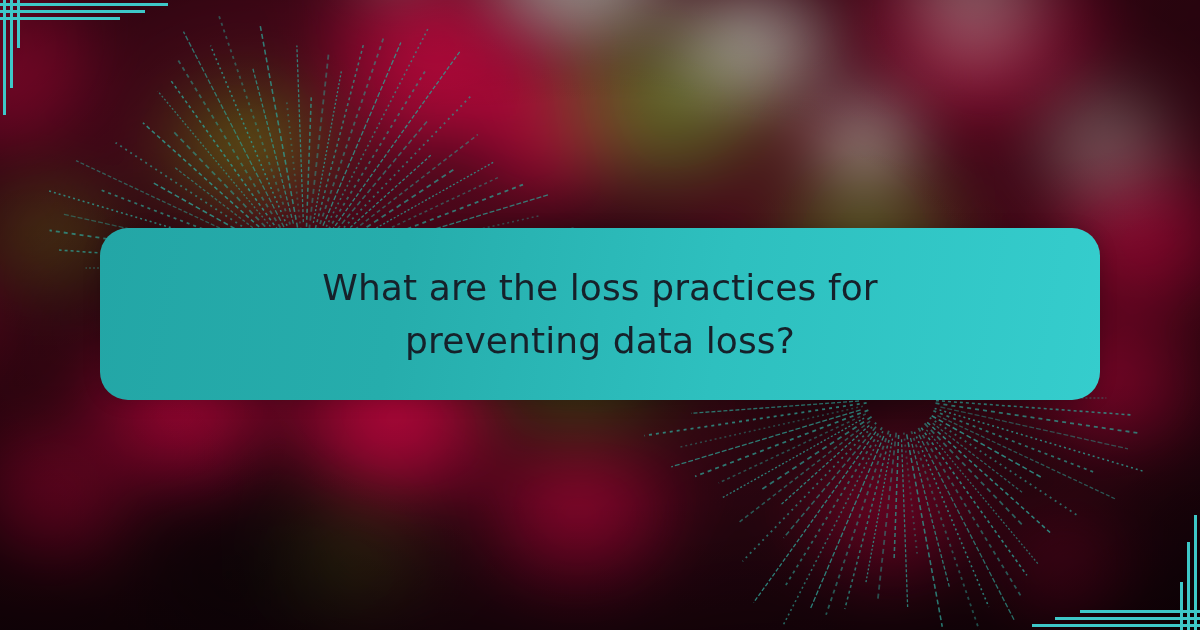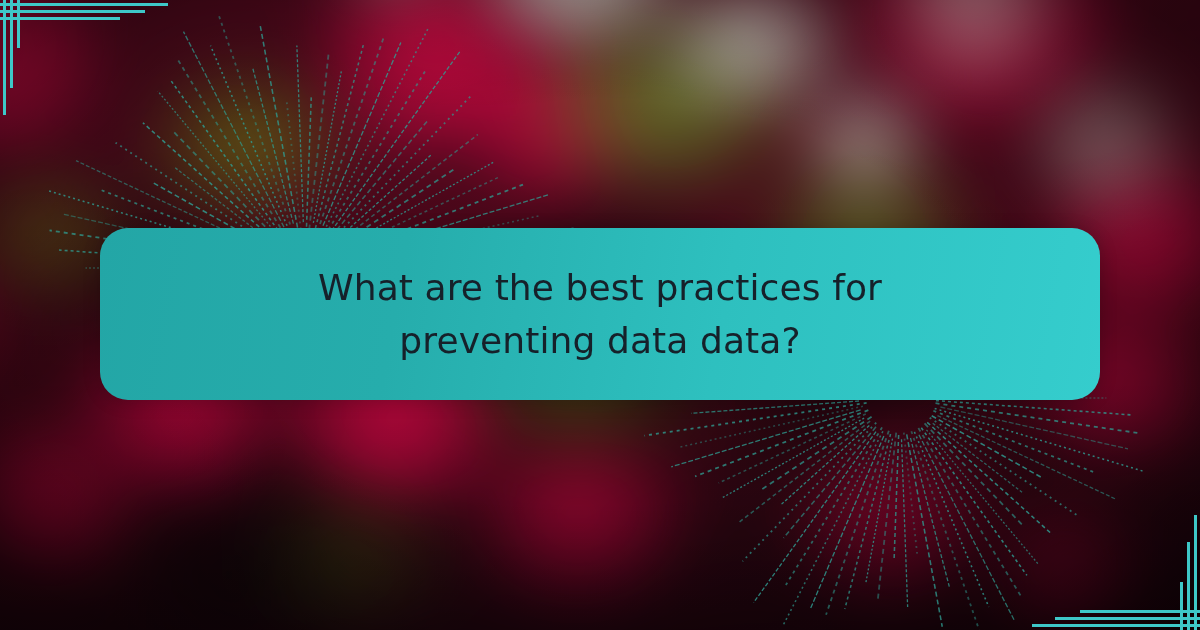--- a/index.html
+++ b/index.html
@@ -239,16 +239,16 @@
   <div class="corner-deco" id="corner-bottom-right">
       <div class="deco-line" style="height: 3px; width: 168px; background: rgb(62, 200, 200); bottom: 3px; right: 0px;"></div>
       <div class="deco-line" style="height: 3px; width: 145px; background: rgb(62, 200, 200); bottom: 10px; right: 0px;"></div>
       <div class="deco-line" style="height: 3px; width: 120px; background: rgb(62, 200, 200); bottom: 17px; right: 0px;"></div>
       <div class="deco-line" style="width: 3px; height: 115px; background: rgb(62, 200, 200); right: 3px; bottom: 0px;"></div>
       <div class="deco-line" style="width: 3px; height: 88px; background: rgb(62, 200, 200); right: 10px; bottom: 0px;"></div>
       <div class="deco-line" style="width: 3px; height: 48px; background: rgb(62, 200, 200); right: 17px; bottom: 0px;"></div>
     </div>
 
   <div id="question-card">
-    <div id="question-text">What are the best practices for preventing data data?</div>
+    <div id="question-text">What are the loss practices for preventing data loss?</div>
   </div>
 
 </div>
 
 </body></html>

